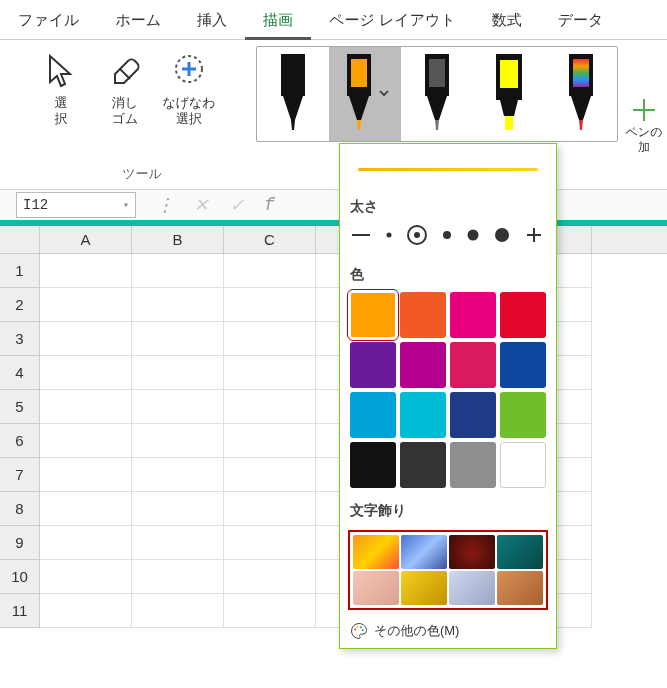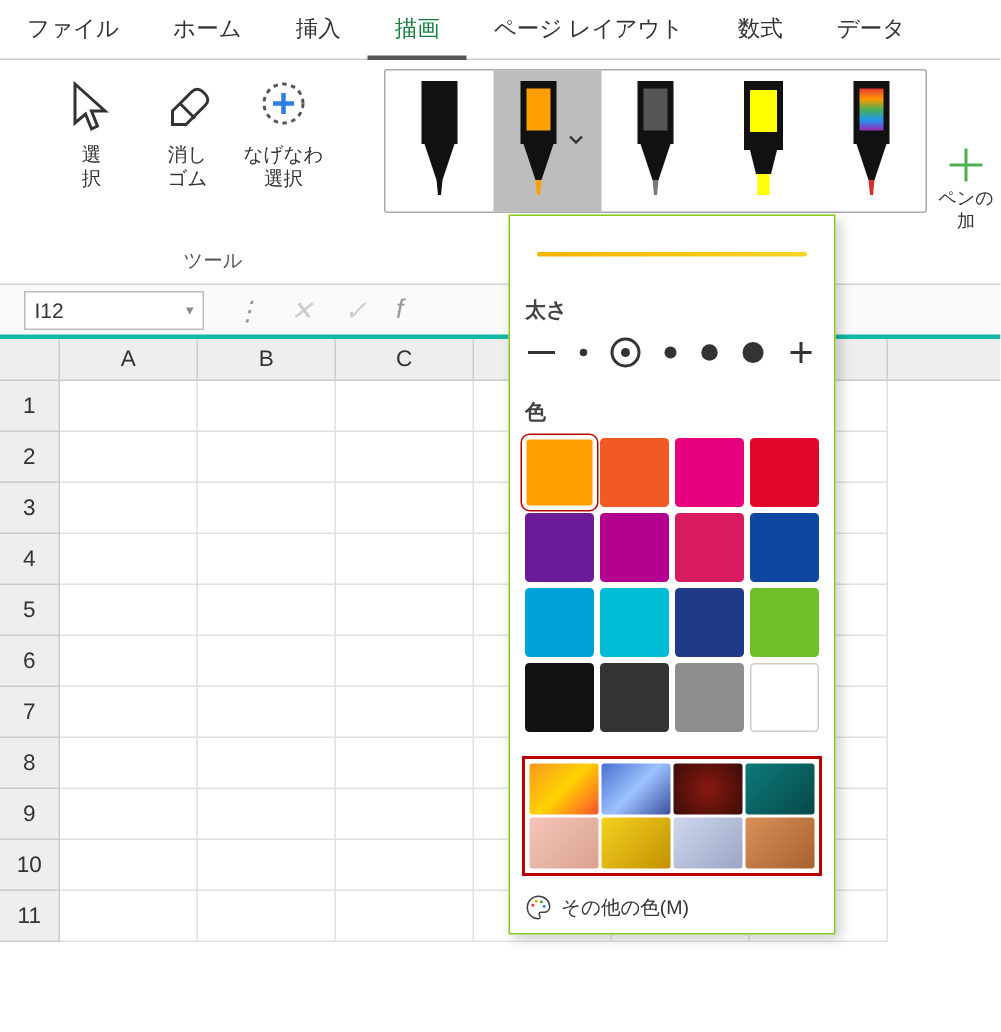--- a/index.html
+++ b/index.html
@@ -94,22 +94,23 @@
       justify-content:center;
       padding-top:20px;
     }
     .pen-add-label{ font-size:12px; text-align:center; line-height:1.2; }
 
     
     .namebar {
       display:flex;
       align-items:center;
       height: 36px;
-      border-bottom:3px solid #14b8a6;
+      border-bottom:6px solid #14b8a6;
       background:#fafafa;
+      font-family:Liberation Mono, monospace;
     }
     .namebox{
       width:120px; height:26px;
       margin:0 10px 0 16px;
       border:1px solid #bbb;
       background:#fff;
       display:flex;align-items:center;
       padding:0 6px;
       font-size:14px;
       justify-content:space-between;
@@ -453,20 +454,21 @@
         <div class="swatch" style="background: rgb(13, 71, 161);"></div>
         <div class="swatch" style="background: rgb(0, 163, 217);"></div>
         <div class="swatch" style="background: rgb(0, 188, 212);"></div>
         <div class="swatch" style="background: rgb(31, 59, 135);"></div>
         <div class="swatch" style="background: rgb(111, 191, 42);"></div>
         <div class="swatch" style="background: rgb(17, 17, 17);"></div>
         <div class="swatch" style="background: rgb(51, 51, 51);"></div>
         <div class="swatch" style="background: rgb(142, 142, 142);"></div>
         <div class="swatch" style="background: rgb(255, 255, 255); border: 1px solid rgb(204, 204, 204);"></div>
       </div>
+    <div class="sect-head">文字飾り</div>
     <div class="effects-wrap">
       <div class="effects" id="effects">
           <div class="eff" style="background: linear-gradient(135deg, rgb(247, 151, 30), rgb(255, 210, 0), rgb(255, 81, 47));"></div>
           <div class="eff" style="background: linear-gradient(135deg, rgb(74, 111, 209), rgb(156, 195, 255), rgb(59, 79, 160));"></div>
           <div class="eff" style="background: radial-gradient(circle, rgb(138, 24, 16), rgb(58, 13, 7));"></div>
           <div class="eff" style="background: linear-gradient(135deg, rgb(13, 122, 122), rgb(6, 72, 72));"></div>
           <div class="eff" style="background: linear-gradient(135deg, rgb(245, 198, 186), rgb(217, 162, 143));"></div>
           <div class="eff" style="background: linear-gradient(135deg, rgb(245, 208, 32), rgb(194, 146, 0));"></div>
           <div class="eff" style="background: linear-gradient(135deg, rgb(207, 215, 238), rgb(154, 166, 196));"></div>
           <div class="eff" style="background: linear-gradient(135deg, rgb(217, 144, 88), rgb(168, 96, 47));"></div>

